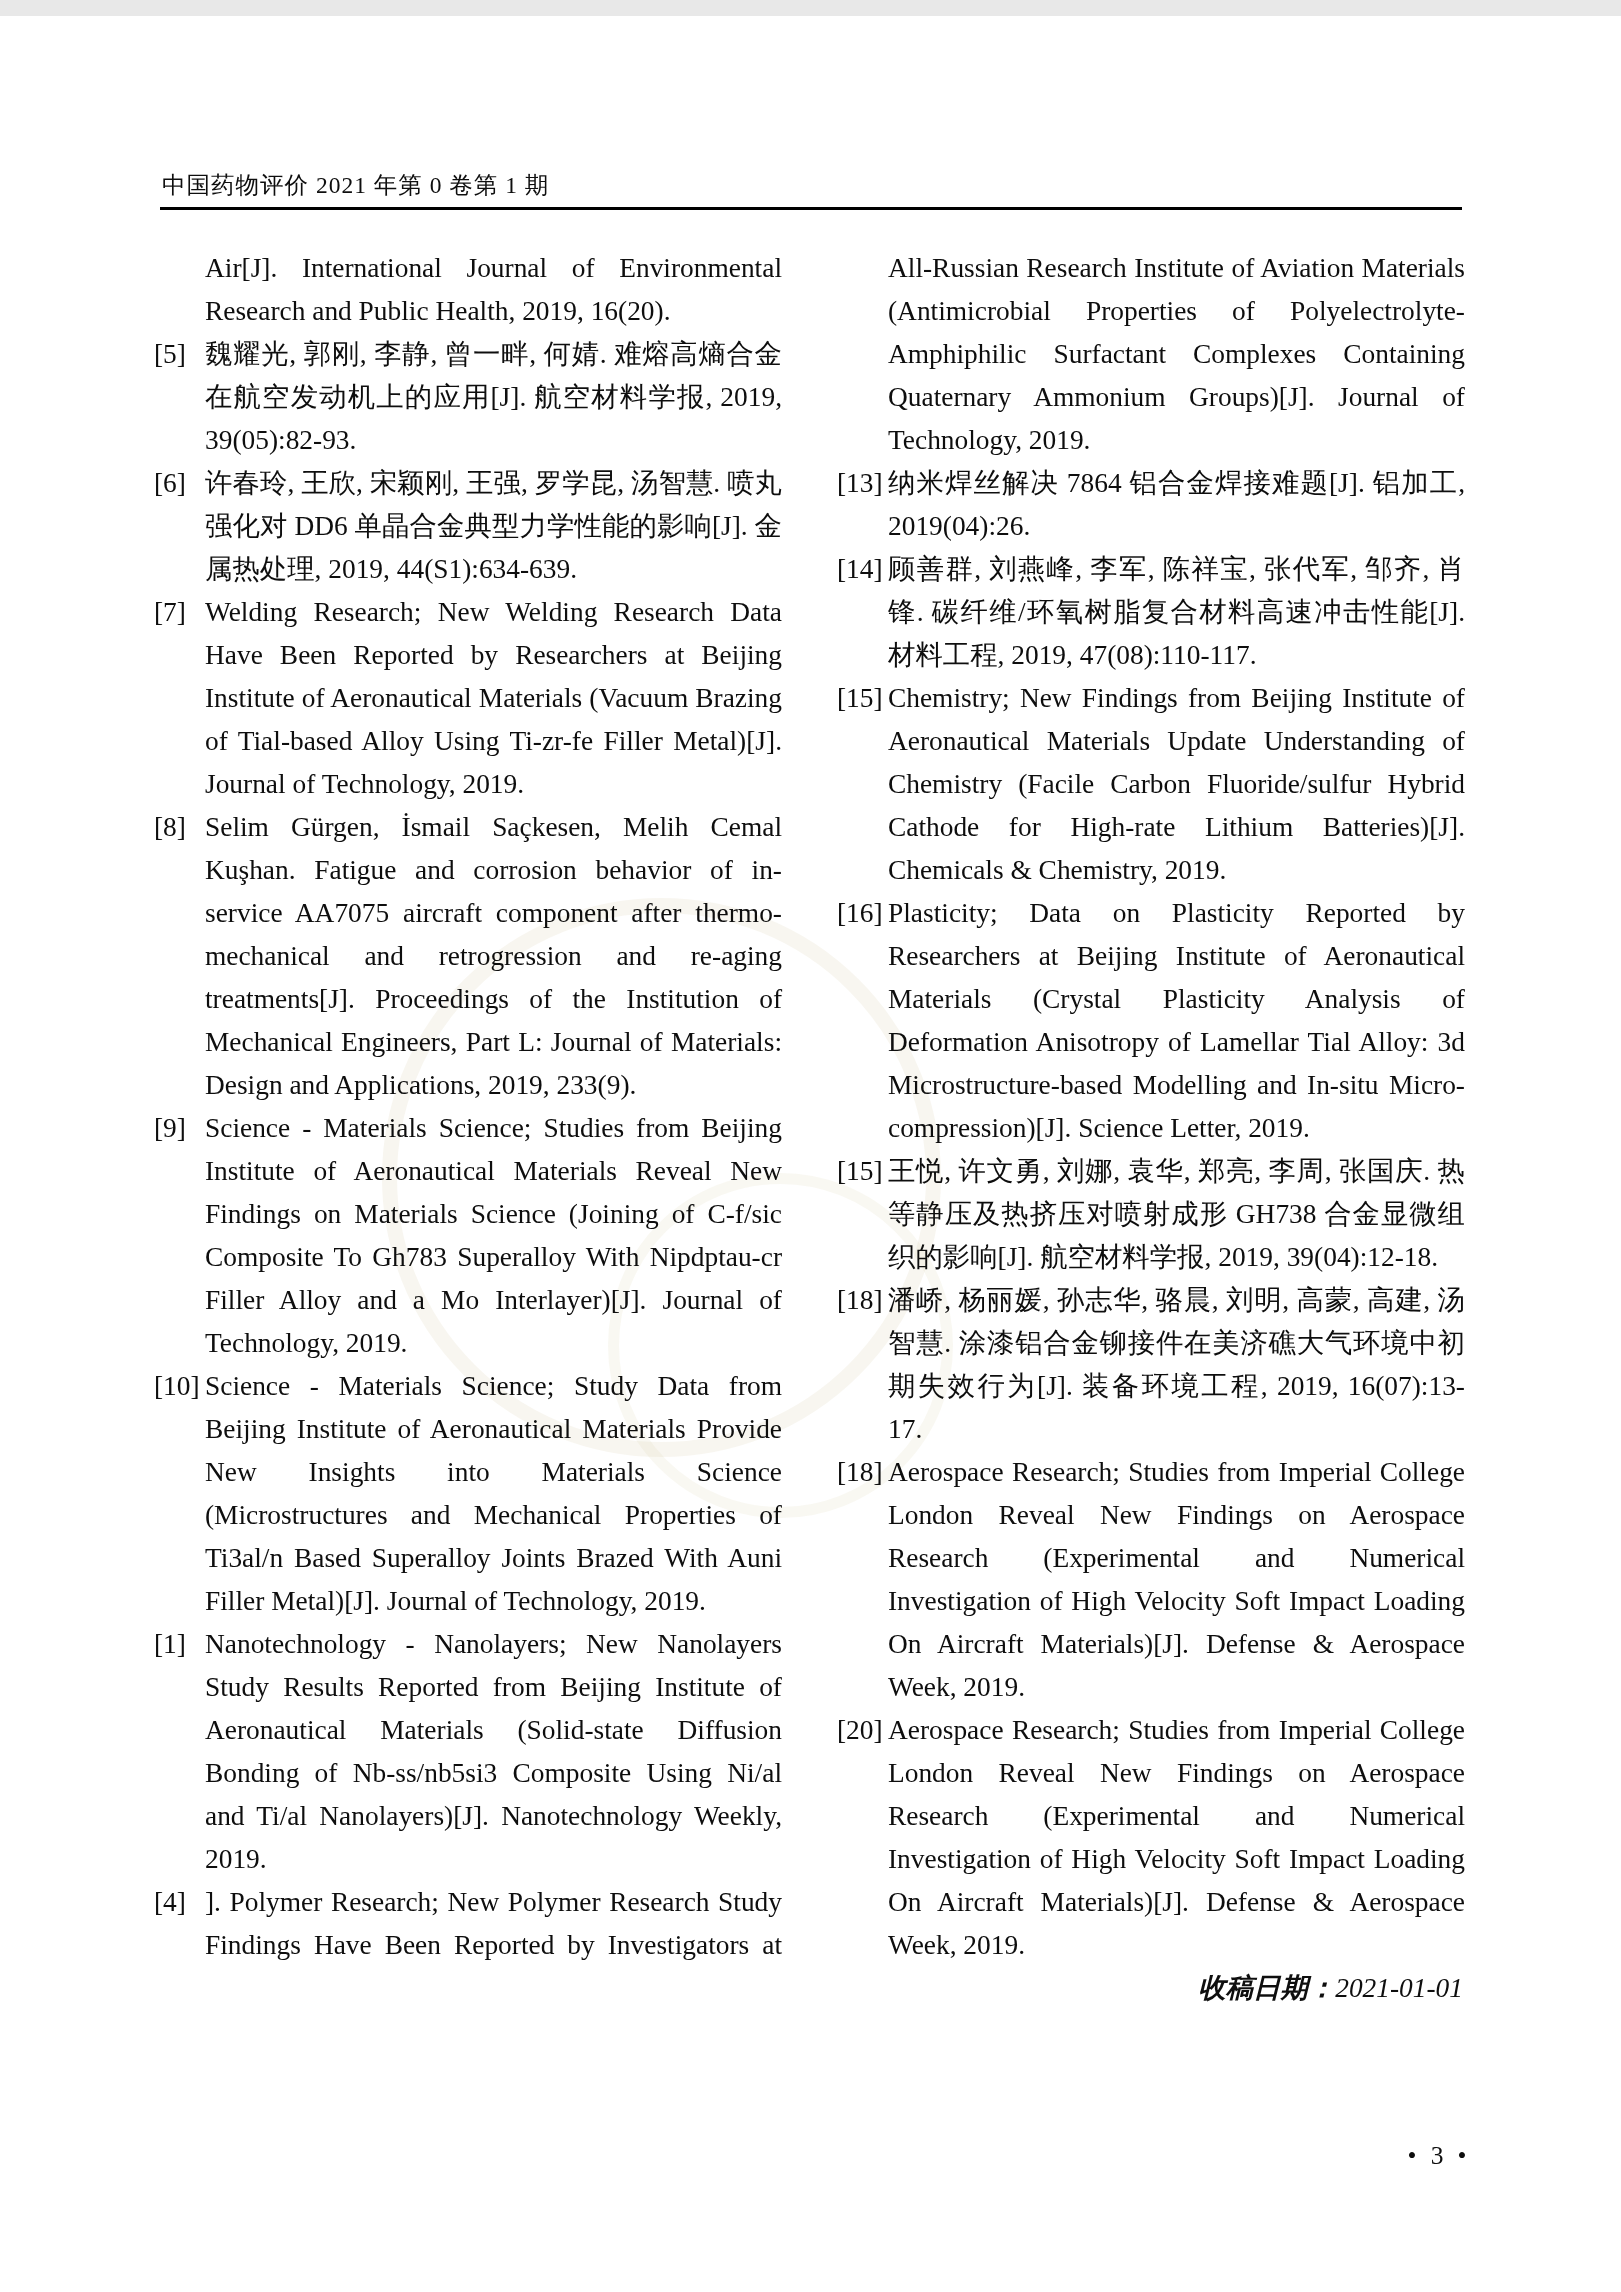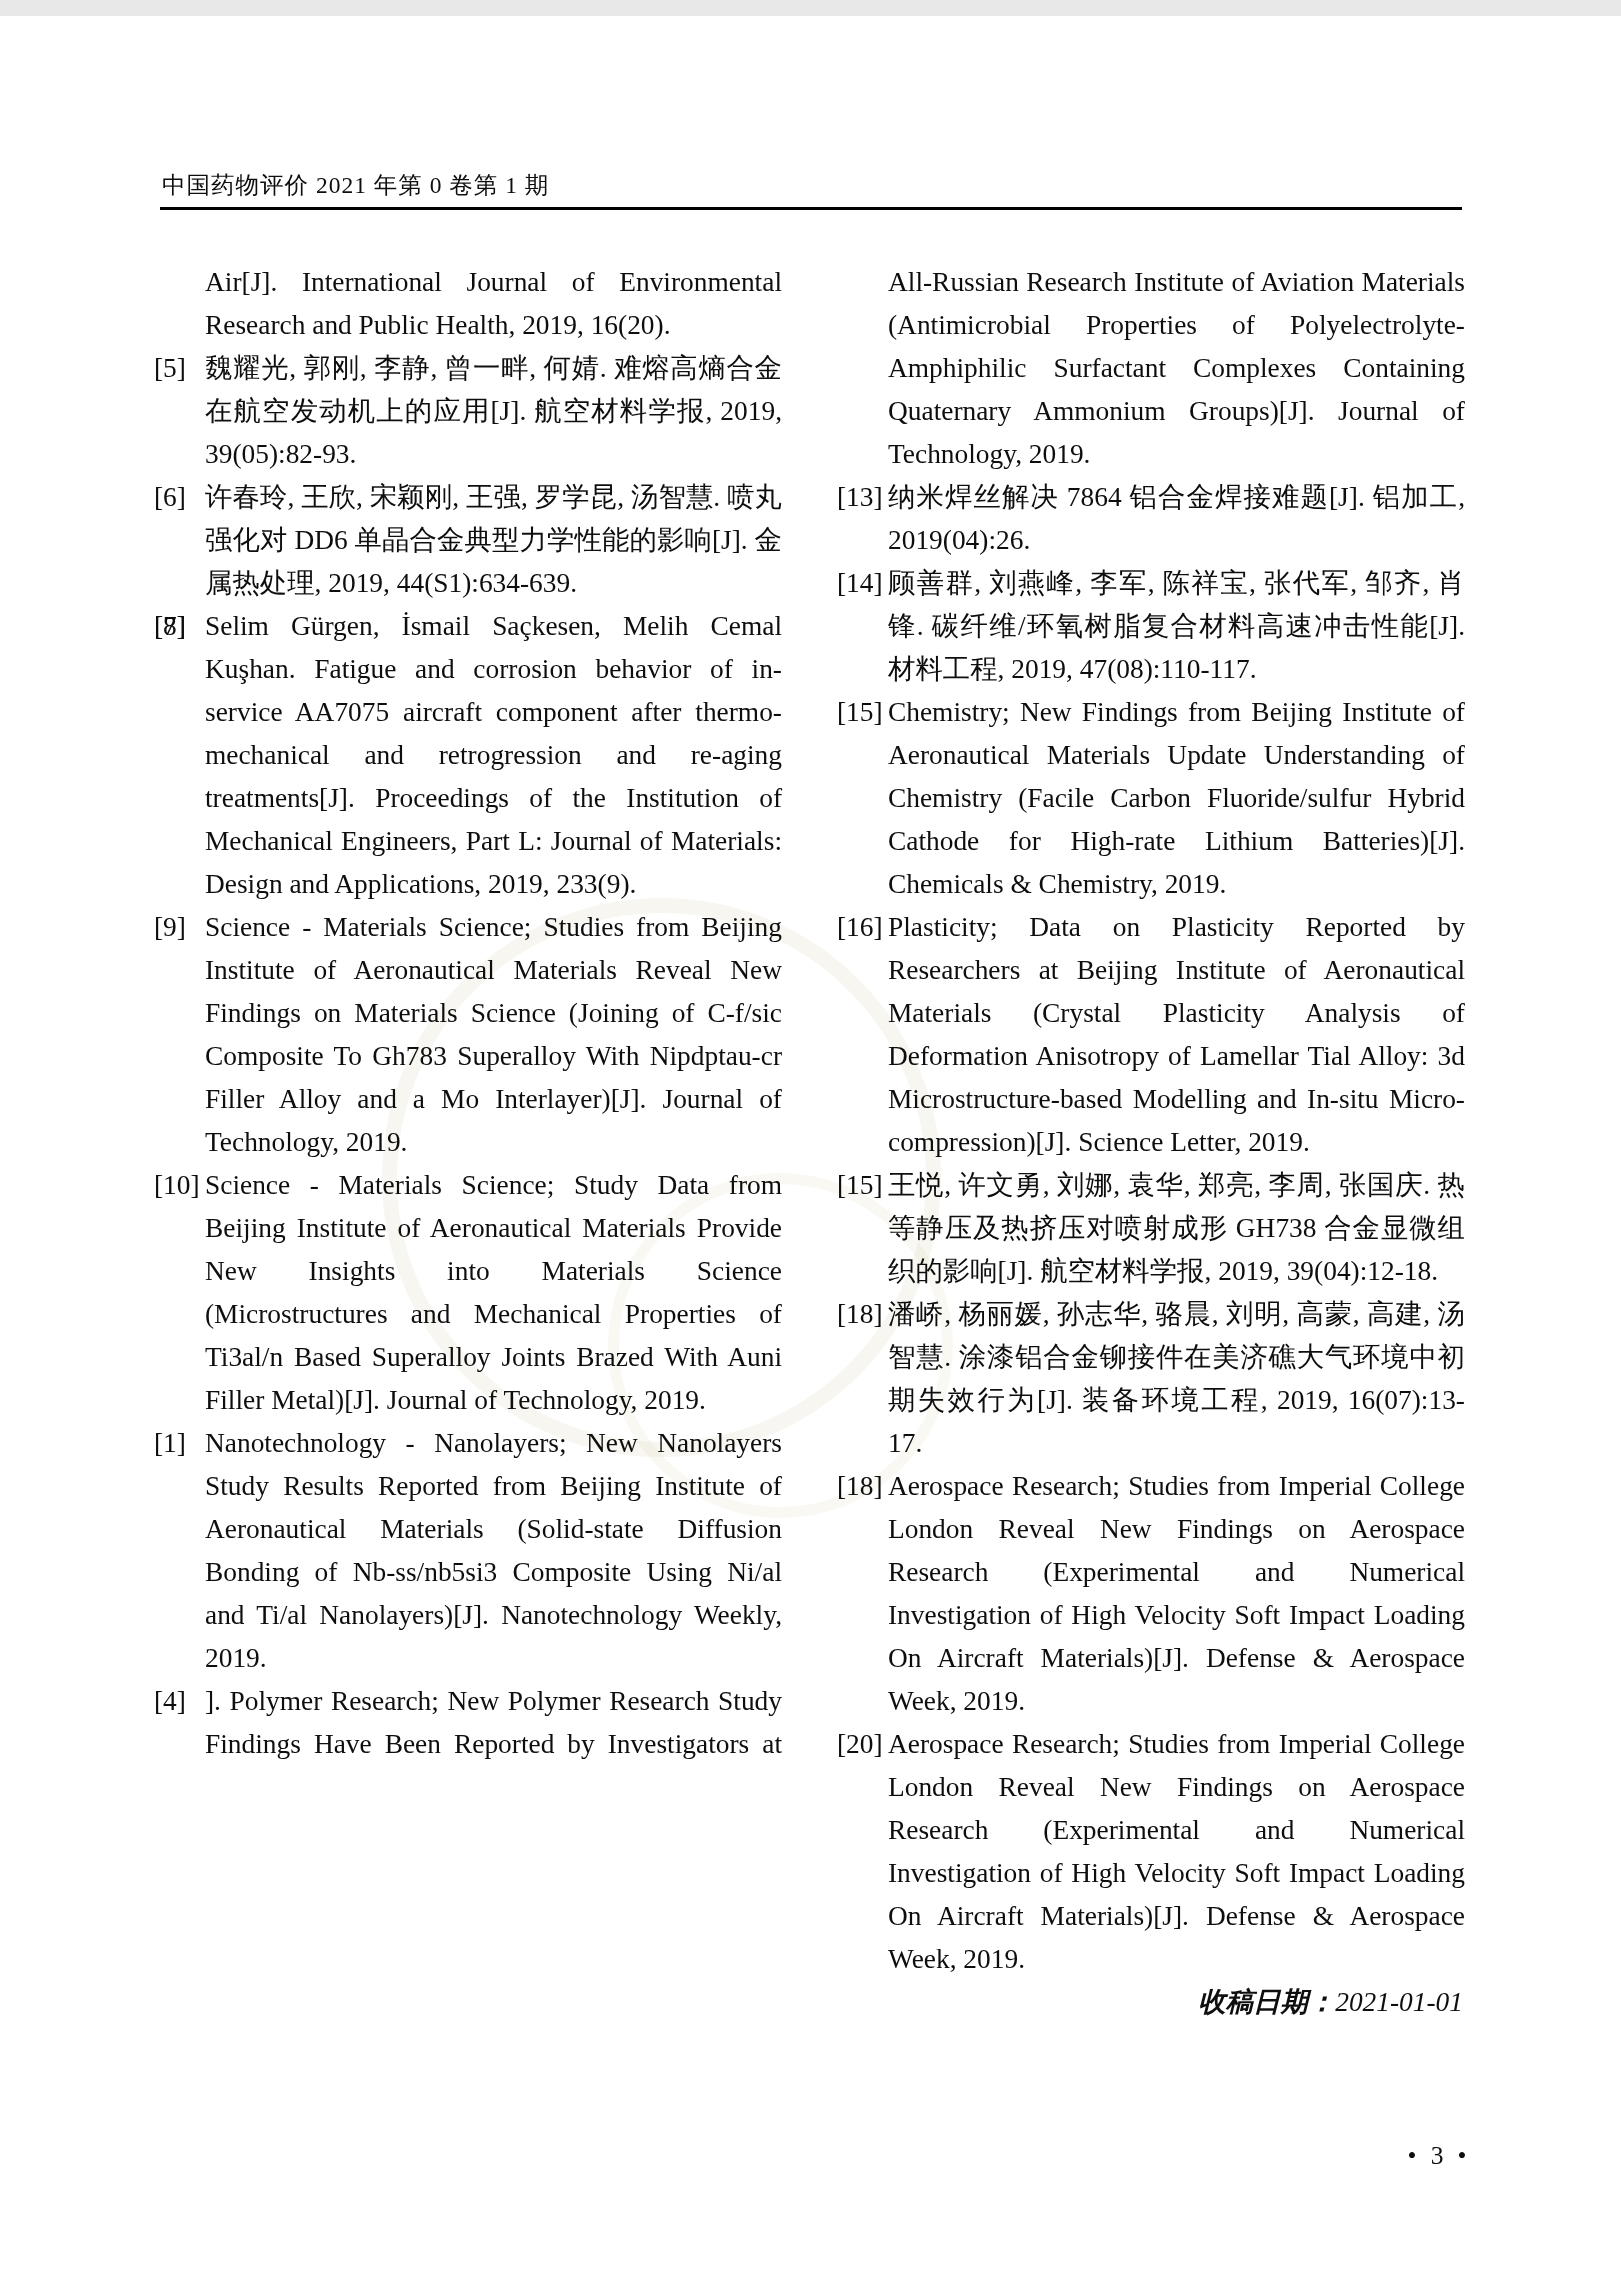--- a/index.html
+++ b/index.html
@@ -40,21 +40,21 @@
     border: 15.7px solid rgba(214, 205, 170, 0.18);
   }
   .wm2 {
     left: 608px; top: 1157px;
     width: 323px; height: 323px;
     border: 11.8px solid rgba(214, 205, 170, 0.15);
   }
   .columns {
     position: absolute;
     left: 154px;
-    top: 245px;
+    top: 231px;
     width: 1311px;
     display: flex;
     gap: 55px;
   }
   .col {
     width: 628px;
     font-size: 27.4px;
     line-height: 43px;
     text-align: justify;
   }
@@ -111,20 +111,21 @@
     <span class="ref-text">魏耀光, 郭刚, 李静, 曾一畔, 何婧. 难熔高熵合金在航空发动机上的应用[J]. 航空材料学报, 2019, 39(05):82-93.</span>
   </div>
 
   <div class="ref">
     <span class="ref-num">[6]</span>
     <span class="ref-text">许春玲, 王欣, 宋颖刚, 王强, 罗学昆, 汤智慧. 喷丸强化对 DD6 单晶合金典型力学性能的影响[J]. 金属热处理, 2019, 44(S1):634-639.</span>
   </div>
 
   <div class="ref">
     <span class="ref-num">[7]</span>
+    <span class="ref-text">Welding Research; New Welding Research Data Have Been Reported by Researchers at Beijing Institute of Aeronautical Materials (Vacuum Brazing of Tial-based Alloy Using Ti-zr-fe Filler Metal)[J]. Journal of Technology, 2019.</span>
   </div>
 
   <div class="ref">
     <span class="ref-num">[8]</span>
     <span class="ref-text">Selim Gürgen, İsmail Saçkesen, Melih Cemal Kuşhan. Fatigue and corrosion behavior of in-service AA7075 aircraft component after thermo-mechanical and retrogression and re-aging treatments[J]. Proceedings of the Institution of Mechanical Engineers, Part L: Journal of Materials: Design and Applications, 2019, 233(9).</span>
   </div>
 
   <div class="ref">
     <span class="ref-num">[9]</span>
     <span class="ref-text">Science - Materials Science; Studies from Beijing Institute of Aeronautical Materials Reveal New Findings on Materials Science (Joining of C-f/sic Composite To Gh783 Superalloy With Nipdptau-cr Filler Alloy and a Mo Interlayer)[J]. Journal of Technology, 2019.</span>

